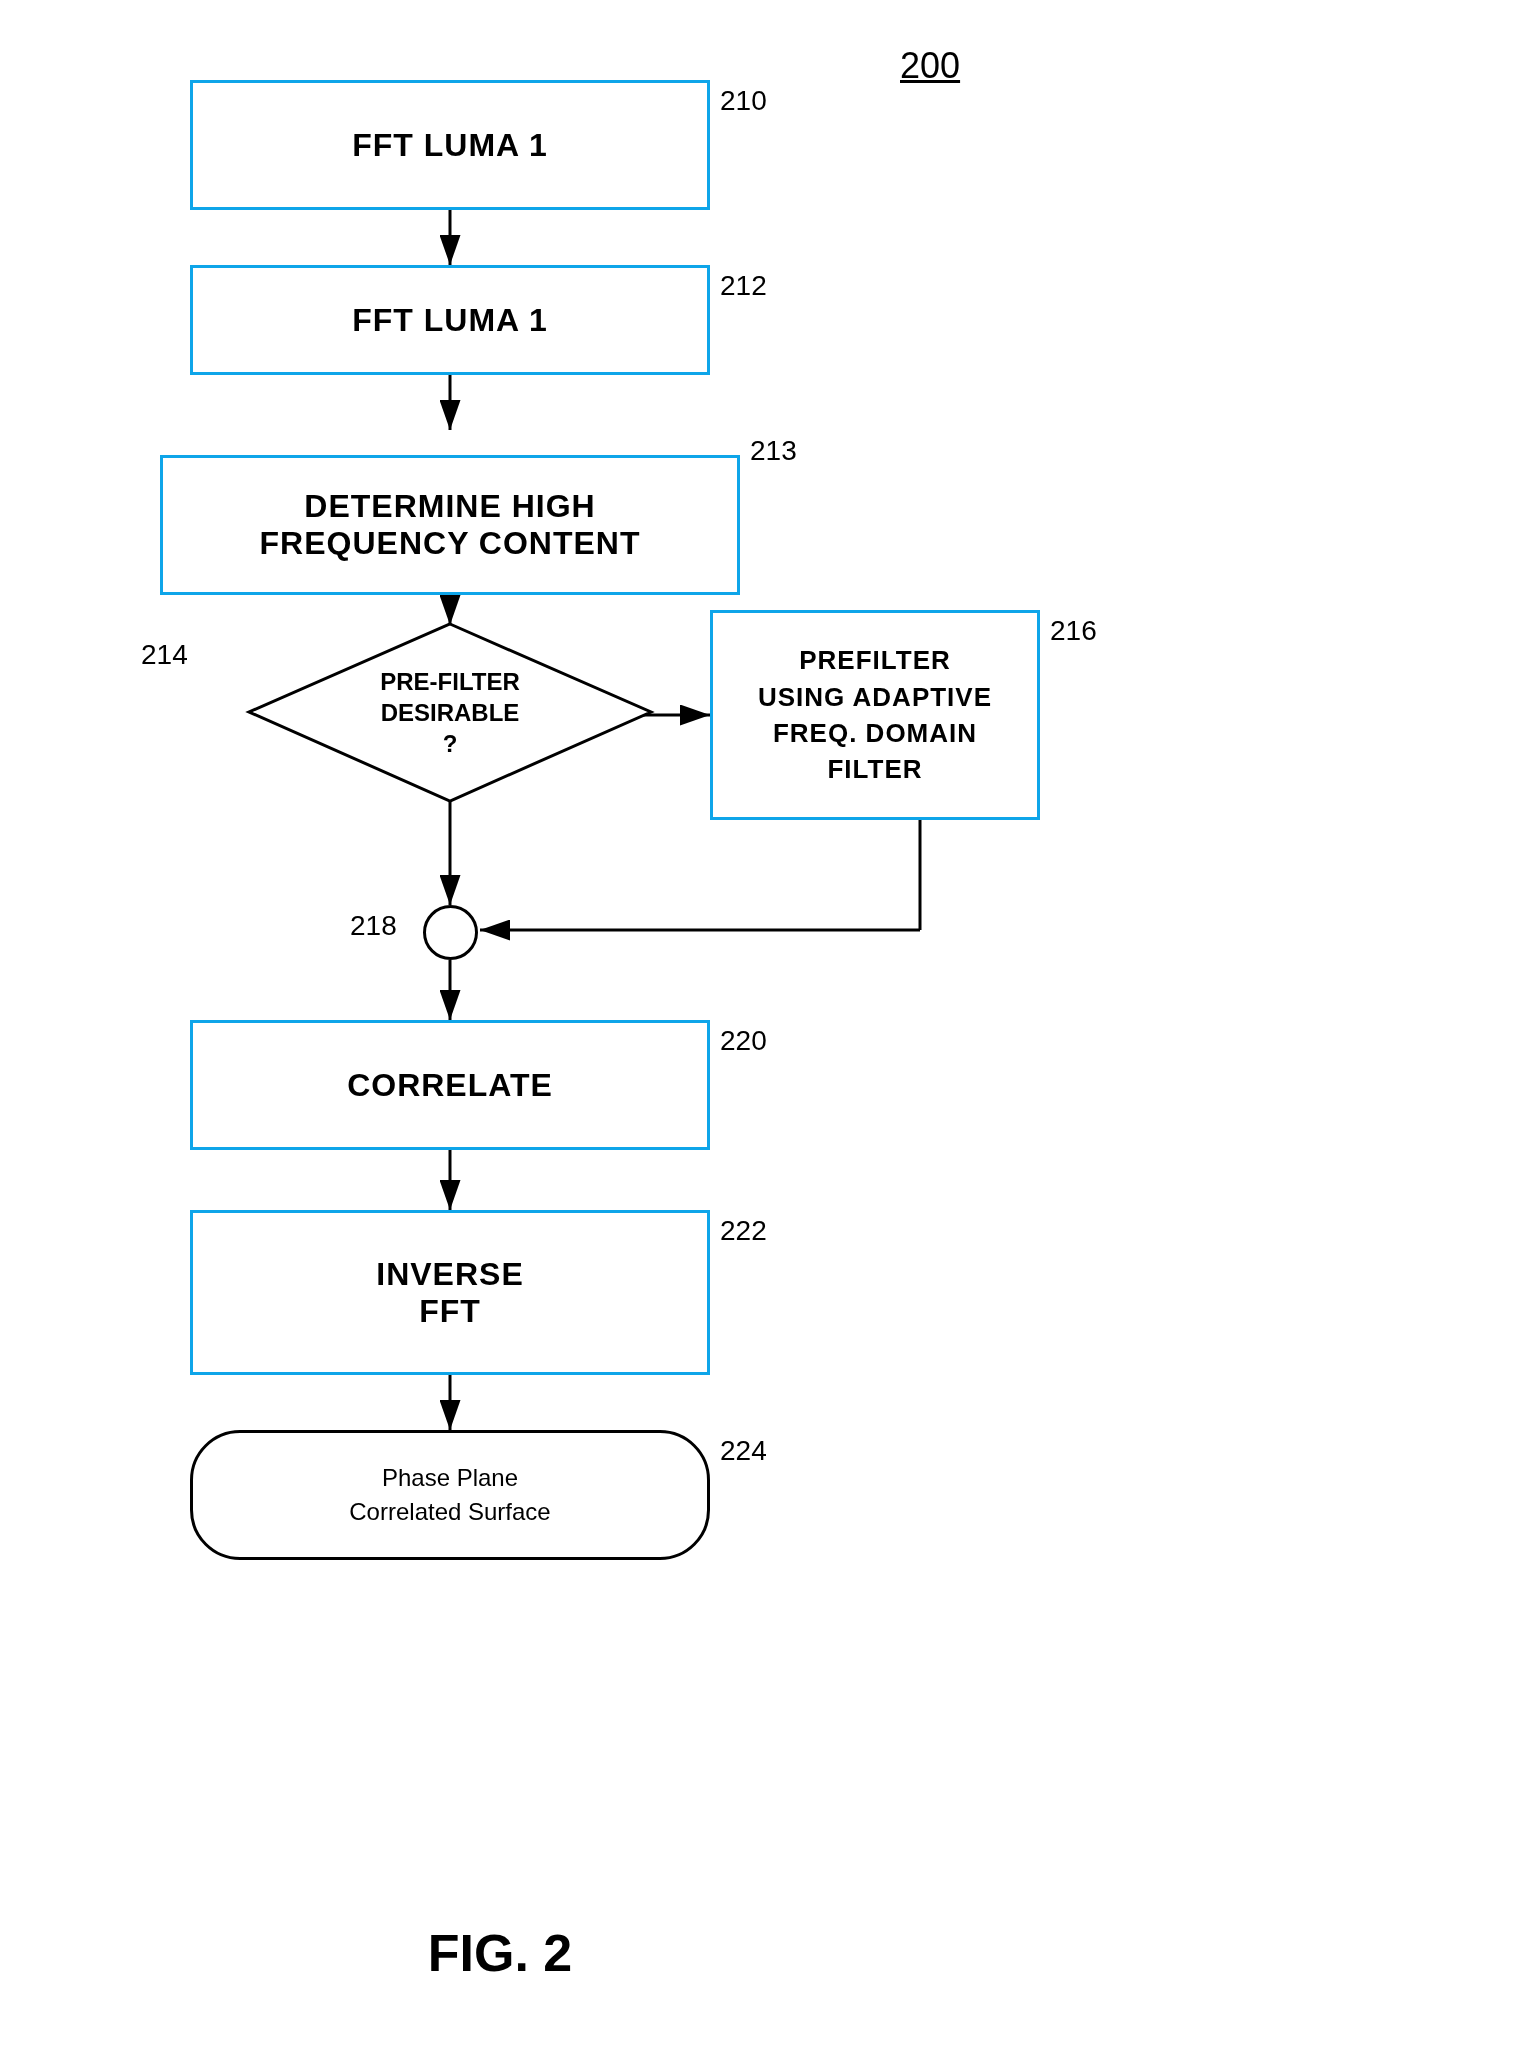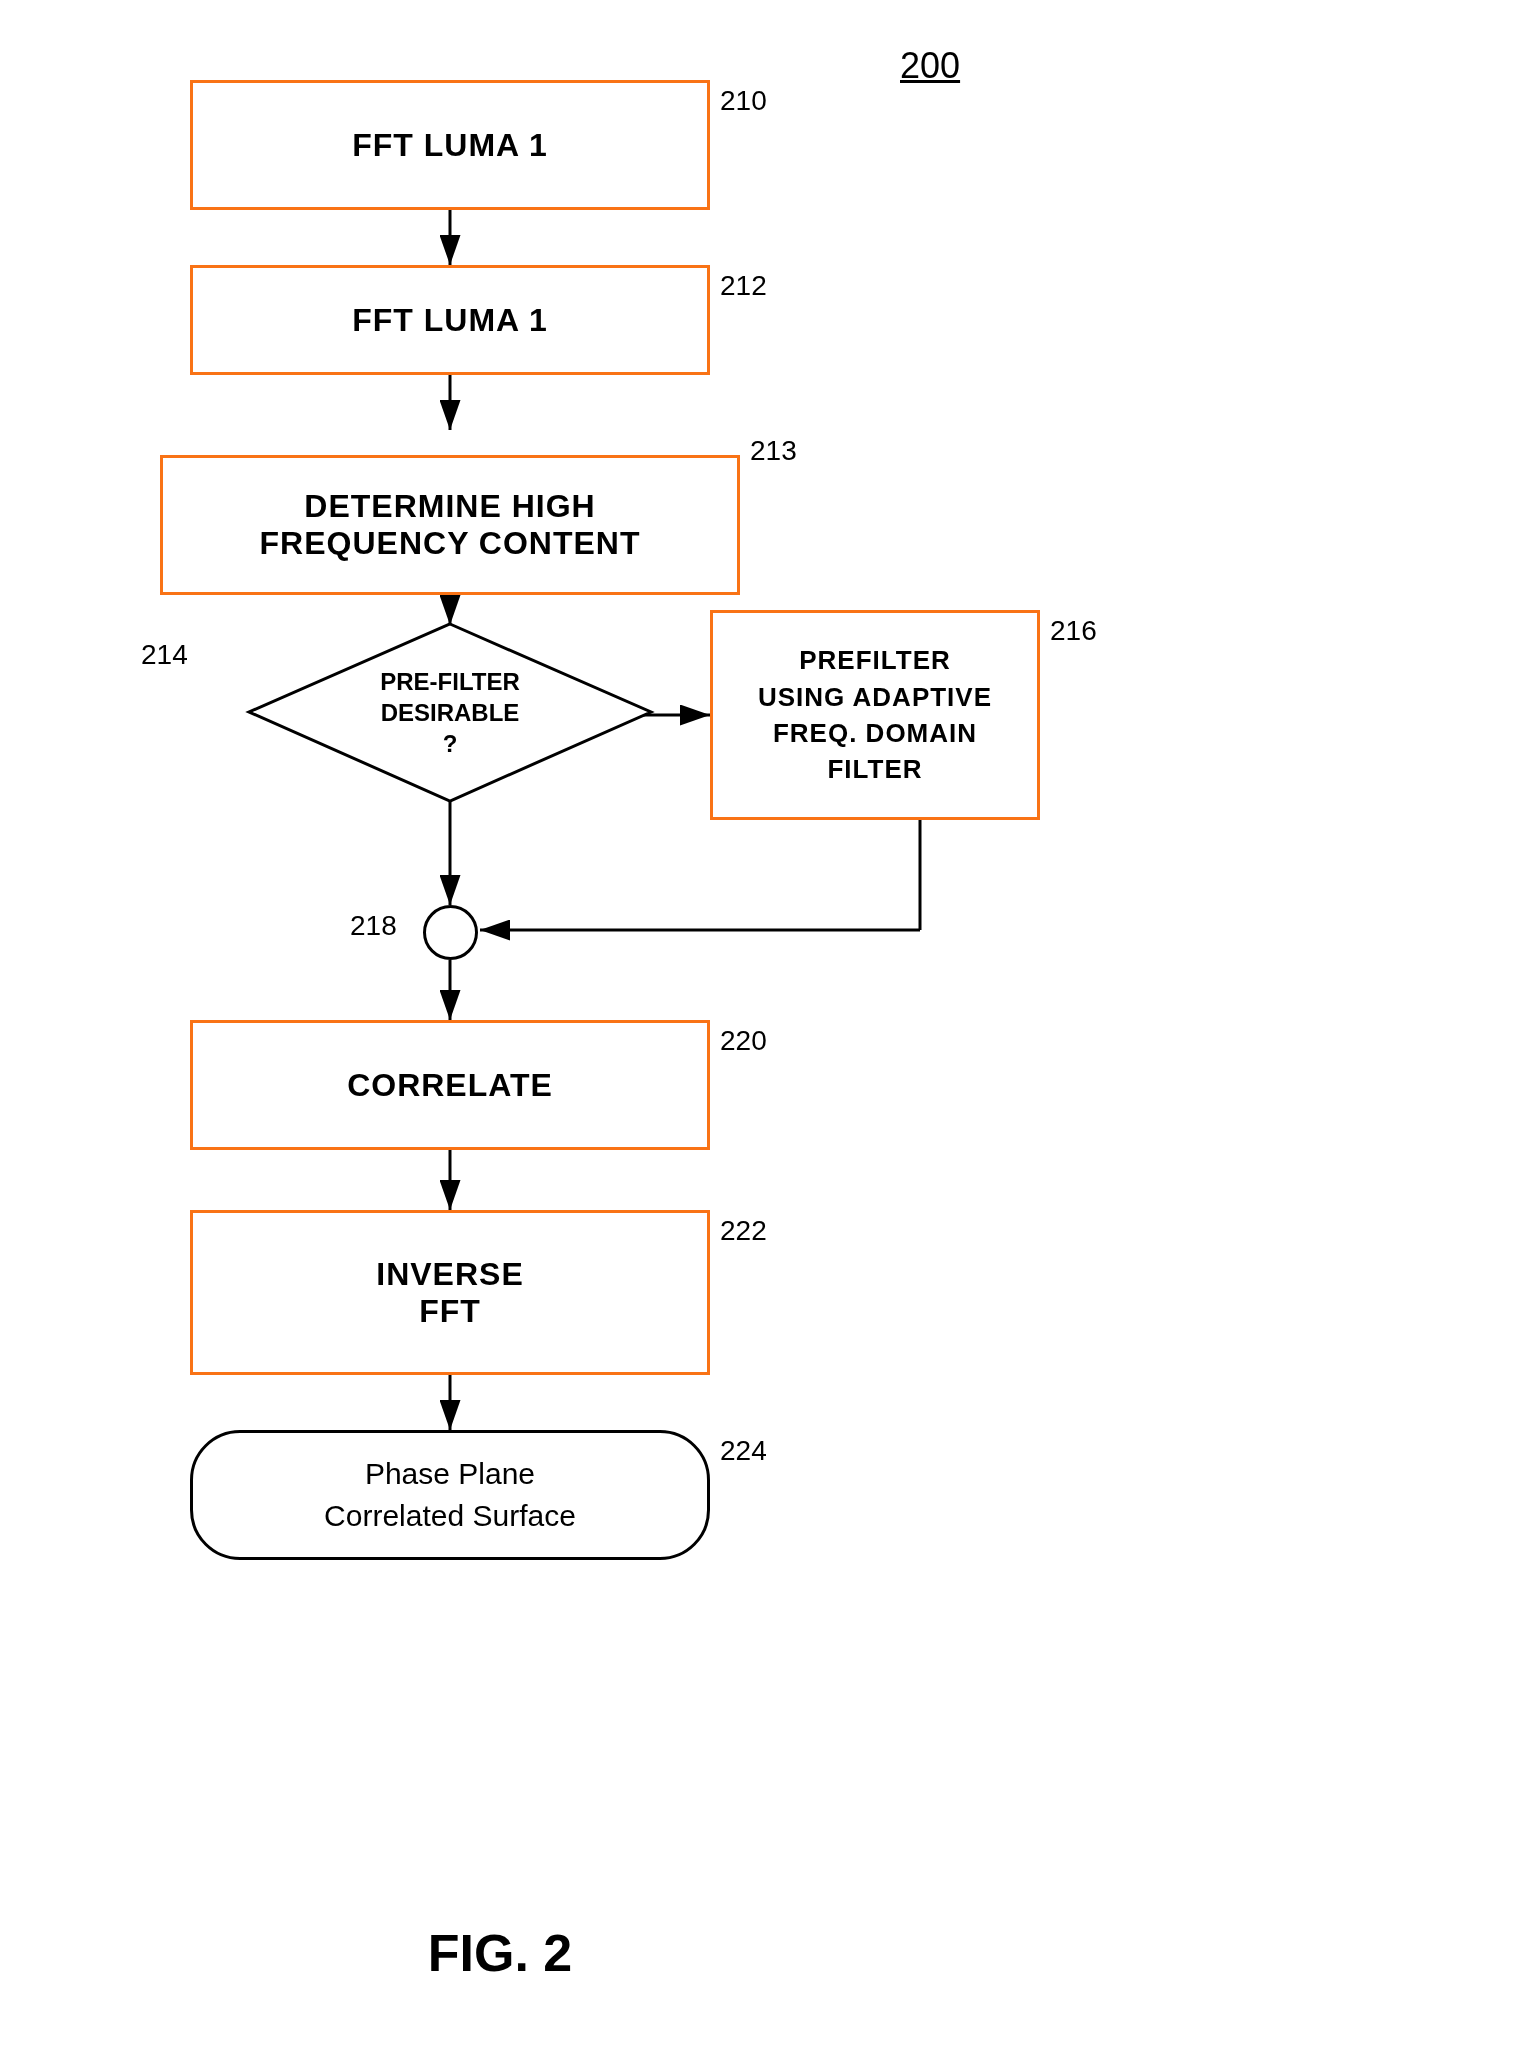--- a/index.html
+++ b/index.html
@@ -15,21 +15,21 @@
     
     .ref-label {
       position: absolute;
       font-size: 28px;
       font-family: Arial, sans-serif;
       color: #000;
     }
 
     
     .flow-box {
-      border: 3px solid #f97316;
+      border: 3px solid #0ea5e9;
       background: #fff;
       display: flex;
       align-items: center;
       justify-content: center;
       text-align: center;
       font-size: 32px;
       font-weight: bold;
       font-family: Arial, sans-serif;
       letter-spacing: 1px;
     }
@@ -48,21 +48,21 @@
 
     
     .rounded-box {
       border: 3px solid #000;
       border-radius: 50px;
       background: #fff;
       display: flex;
       align-items: center;
       justify-content: center;
       text-align: center;
-      font-size: 30px;
+      font-size: 24px;
       font-family: Arial, sans-serif;
     }
 
     
     .fig-label {
       font-size: 52px;
       font-weight: bold;
       font-family: Arial, sans-serif;
       text-align: center;
       margin-top: 39px;

